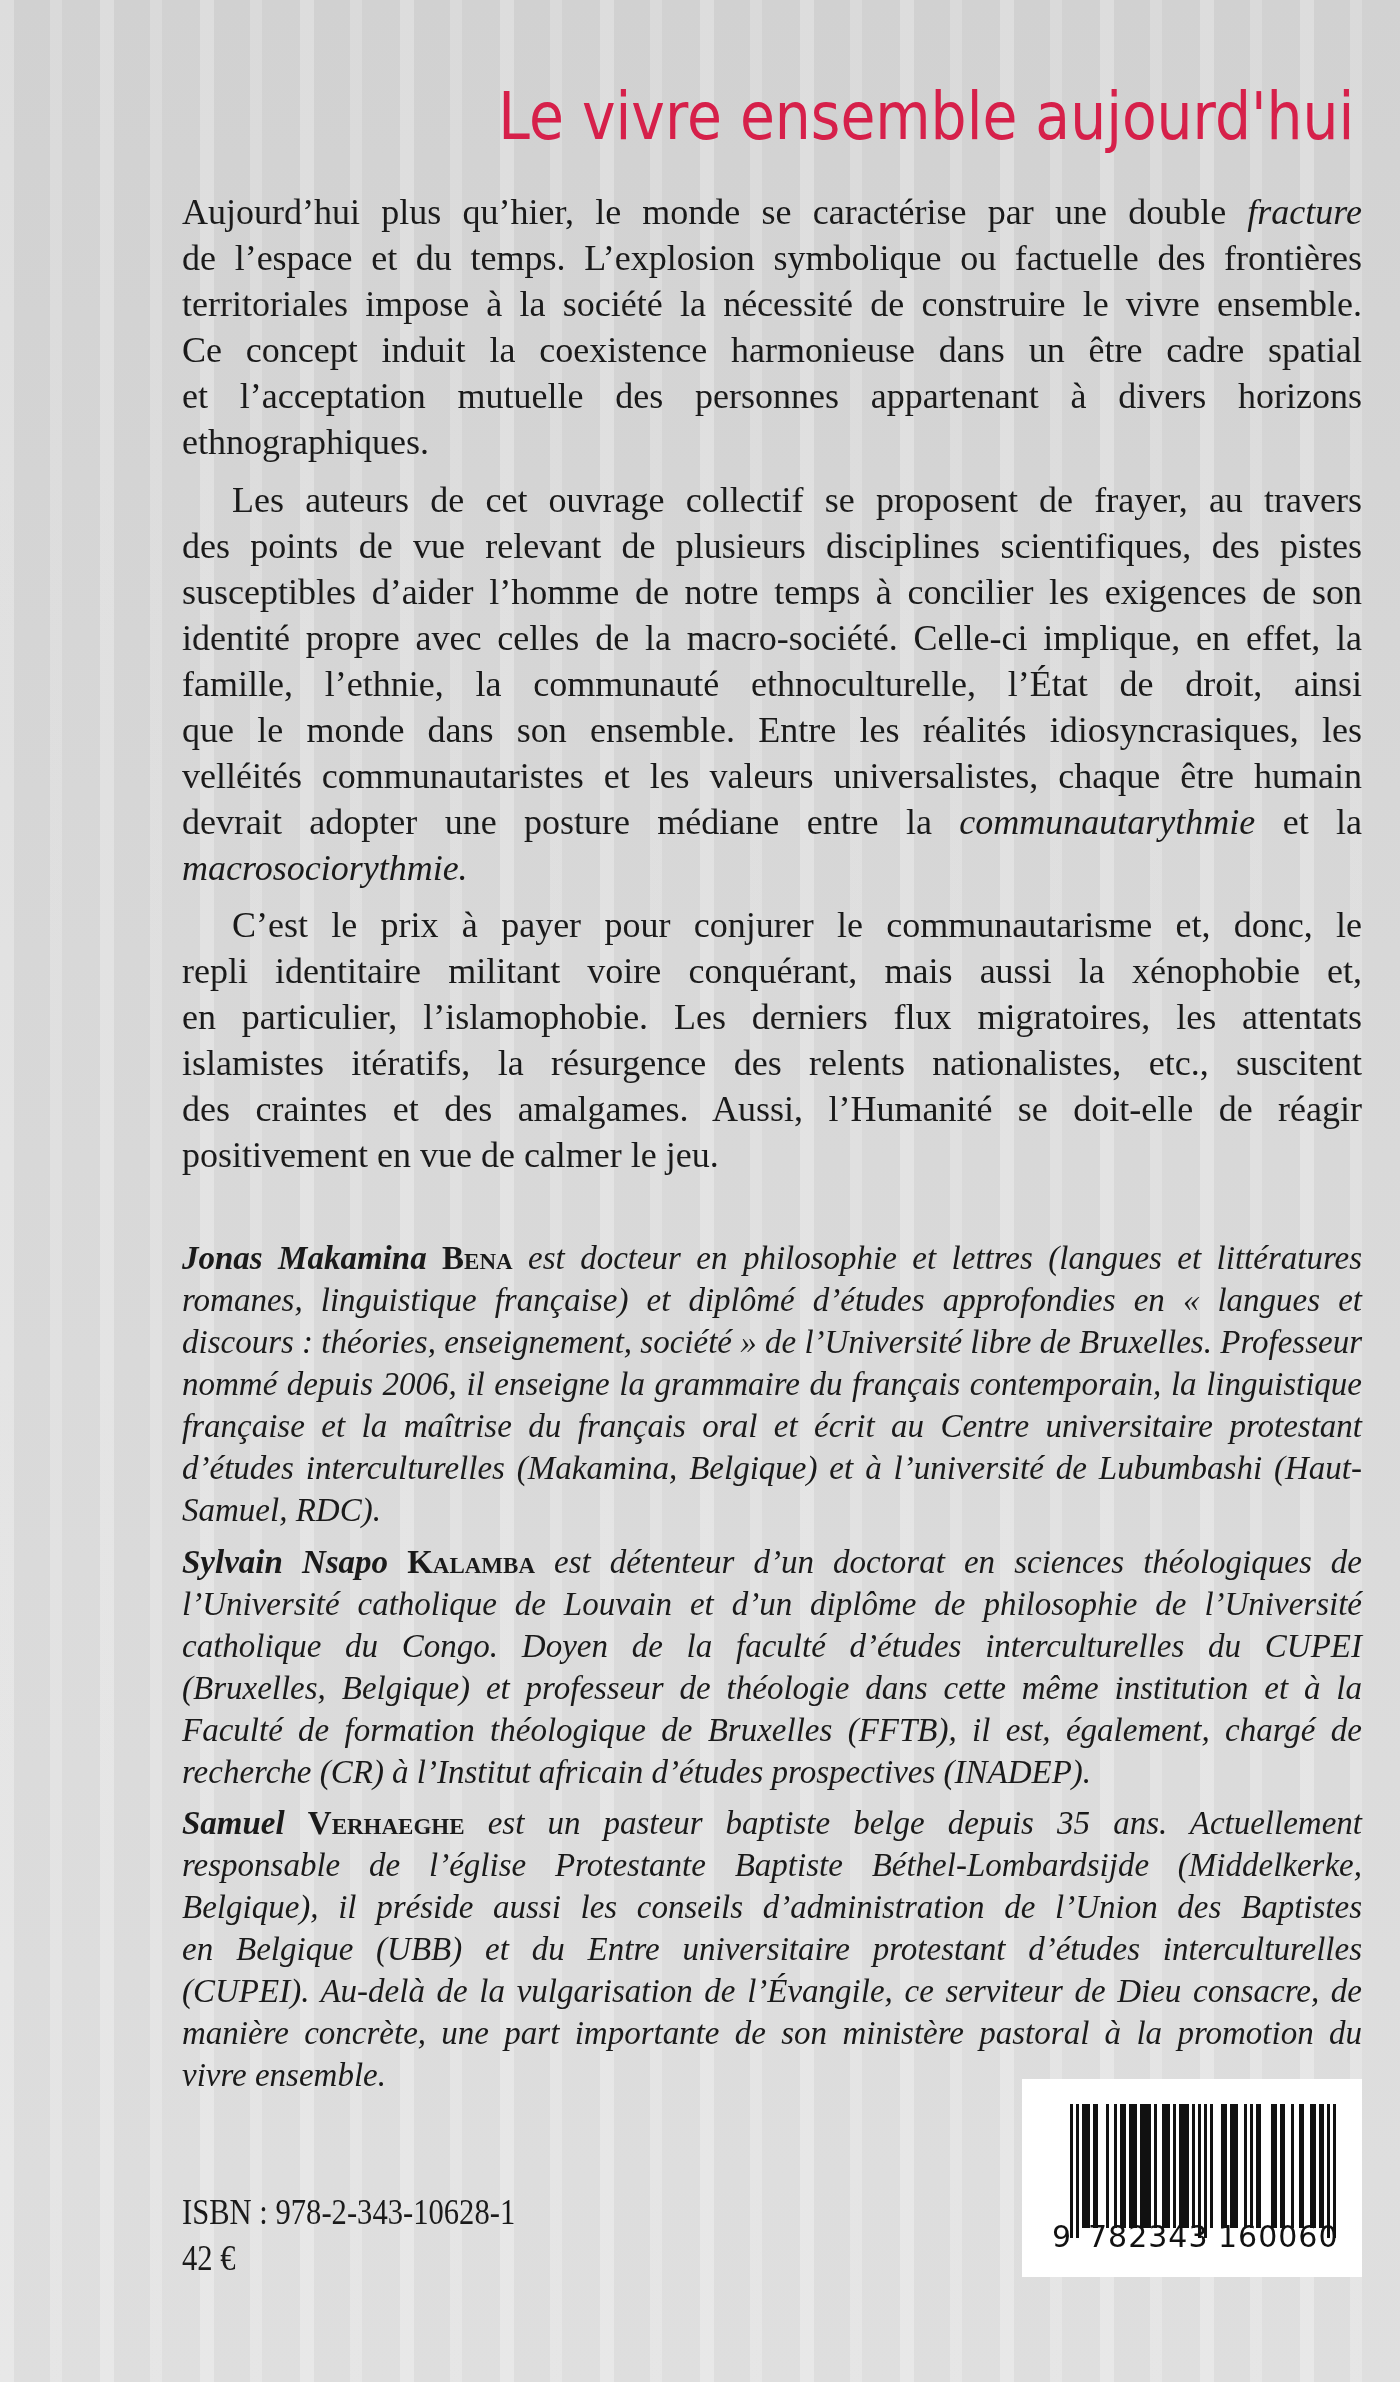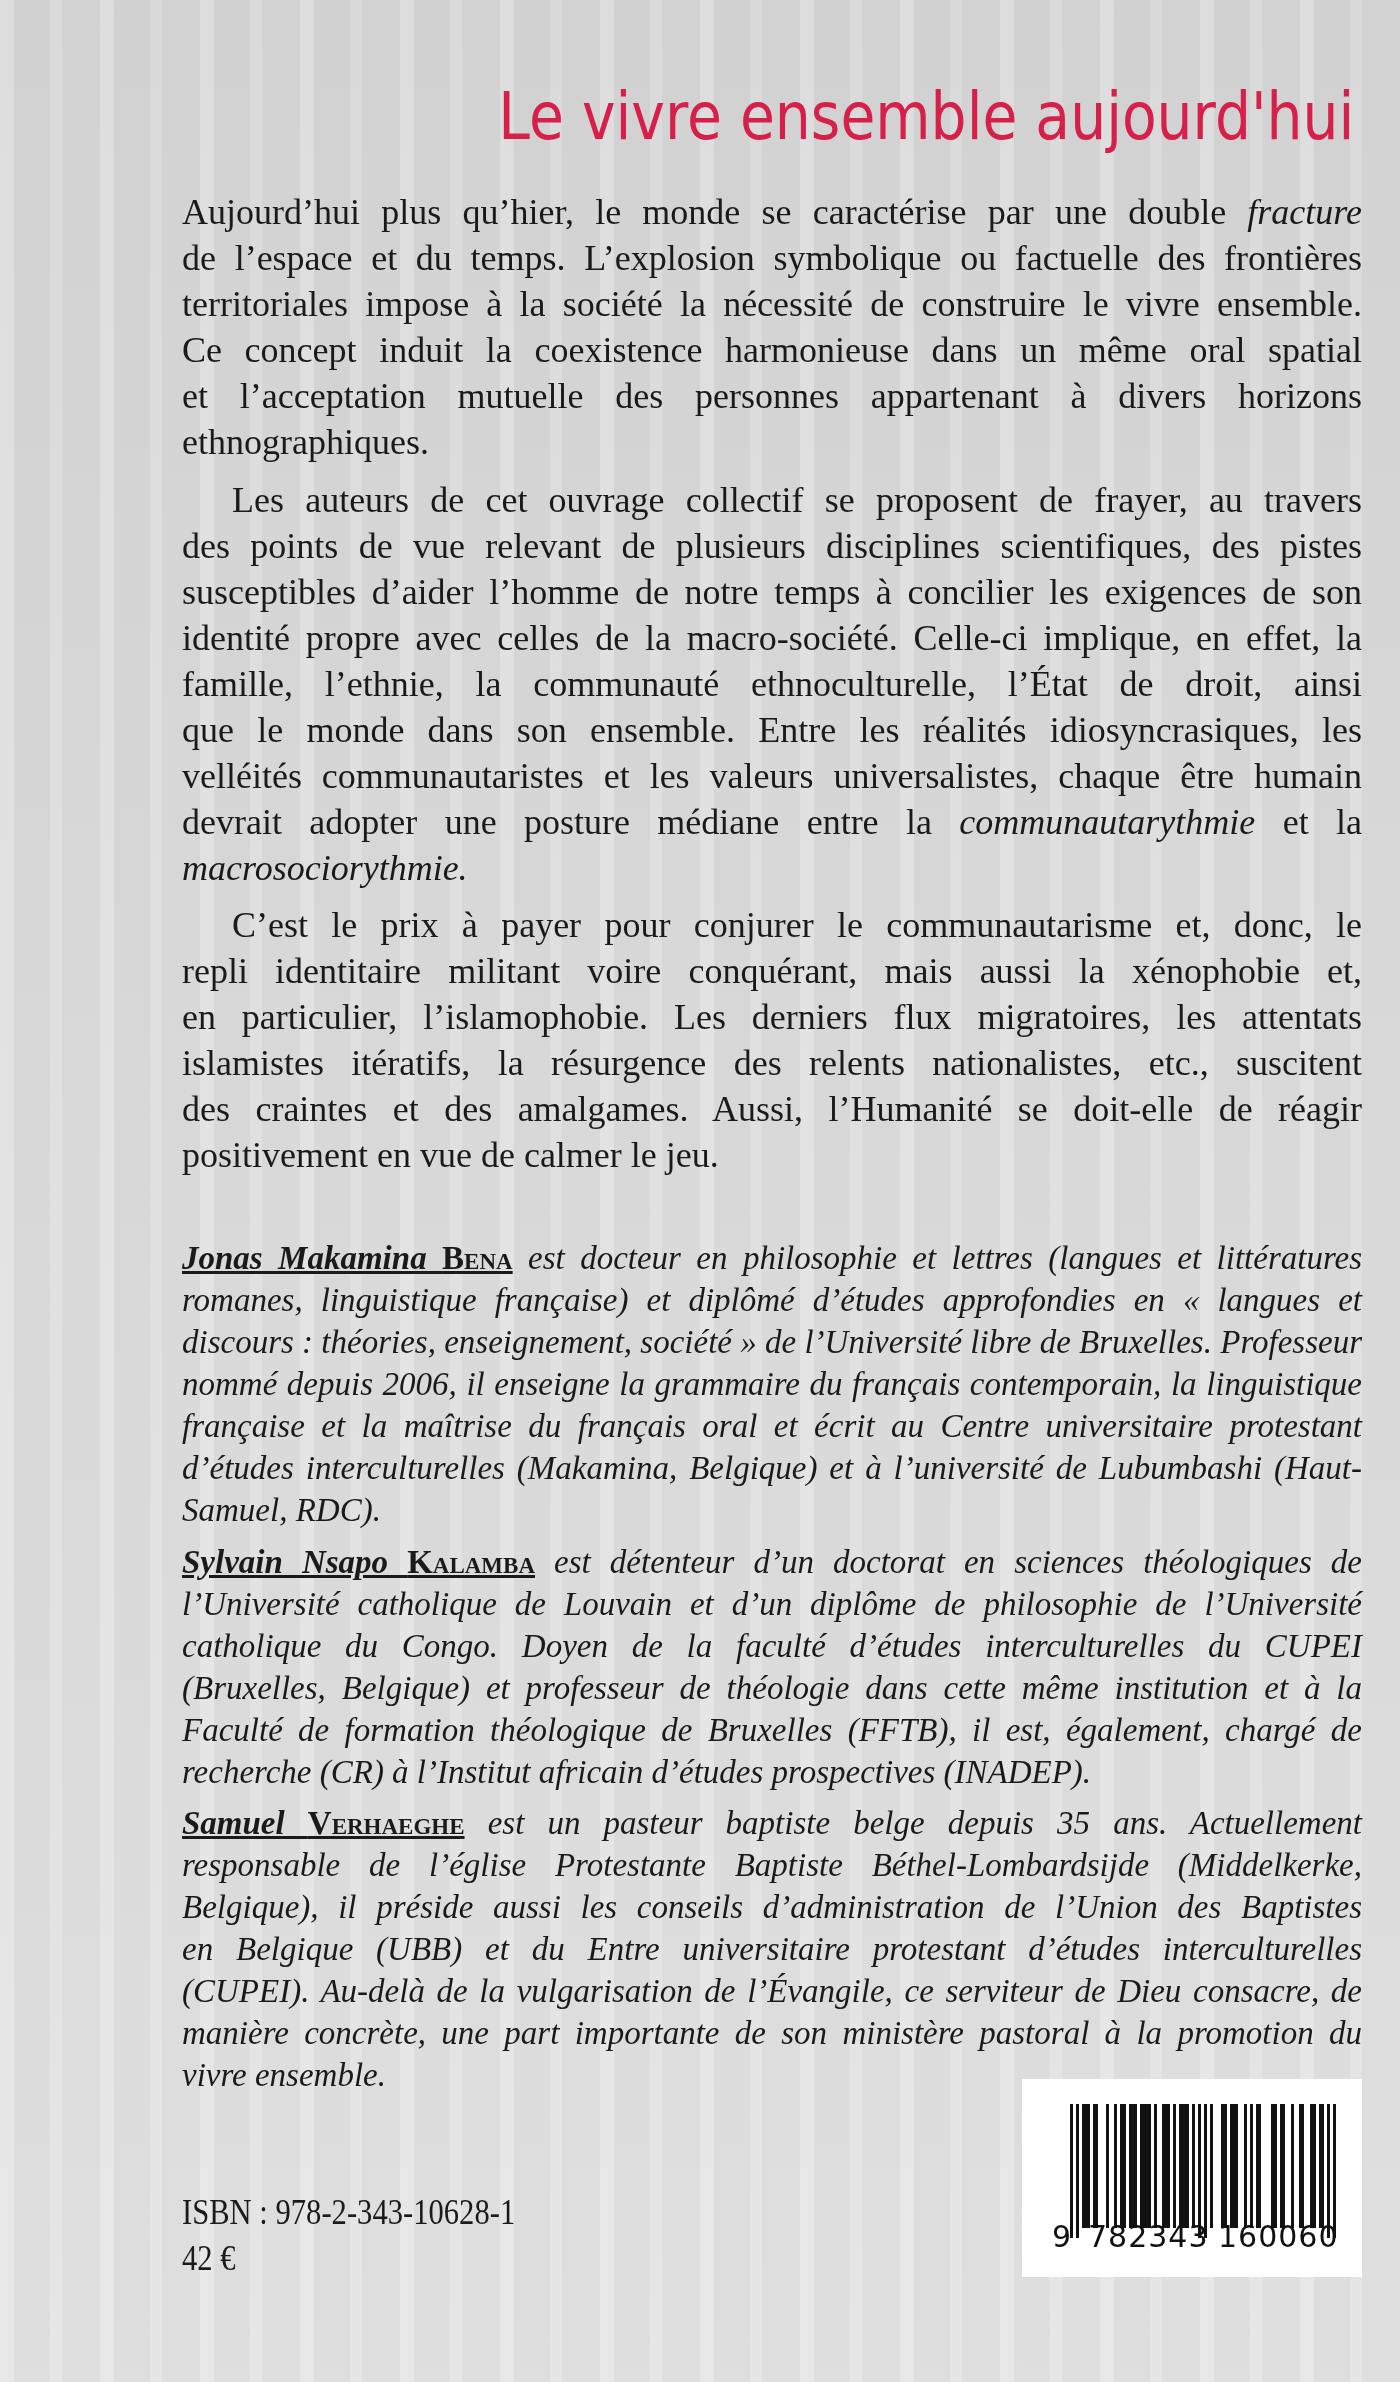--- a/index.html
+++ b/index.html
@@ -26,21 +26,21 @@
   .line {
     position: absolute; left: 182px; width: 1180px;
     white-space: nowrap; text-align: justify; text-align-last: justify;
     line-height: 1; height: 40px;
   }
   .line.last { text-align-last: left; }
   .body-line { font-size: 36px; }
   .bio-line { font-size: 33px; font-style: italic; }
   .indent { padding-left: 50px; width: 1130px; }
   em.it { font-style: italic; }
-  .bio-name { font-weight: bold; font-style: italic; text-decoration: underline; }
+  .bio-name { font-weight: bold; font-style: italic; }
   .bio-sc { font-weight: bold; font-style: normal; font-variant: small-caps; }
   .isbn, .price {
     position: absolute; left: 182px; font-size: 36px; white-space: nowrap;
     transform: scaleX(0.85); transform-origin: left center;
   }
   .barcode-box {
     position: absolute; left: 1022px; top: 2079px; width: 340px; height: 198px;
     background: #ffffff;
   }
   .bars { position: absolute; left: 48px; top: 25px; width: 266px; height: 124px; display: flex; align-items: flex-start; }
@@ -58,21 +58,21 @@
 </style>
 </head>
 <body>
 
 <div class="title">Le vivre ensemble aujourd'hui</div>
 
 <div>
   <div class="line body-line" style="top:194px"><span>Aujourd’hui plus qu’hier, le monde se caractérise par une double </span><em class="it">fracture</em></div>
   <div class="line body-line" style="top:240px"><span>de l’espace et du temps. L’explosion symbolique ou factuelle des frontières</span></div>
   <div class="line body-line" style="top:286px"><span>territoriales impose à la société la nécessité de construire le vivre ensemble.</span></div>
-  <div class="line body-line" style="top:332px"><span>Ce concept induit la coexistence harmonieuse dans un même oral spatial</span></div>
+  <div class="line body-line" style="top:332px"><span>Ce concept induit la coexistence harmonieuse dans un être cadre spatial</span></div>
   <div class="line body-line" style="top:378px"><span>et l’acceptation mutuelle des personnes appartenant à divers horizons</span></div>
   <div class="line body-line last" style="top:424px"><span>ethnographiques.</span></div>
 </div>
 
 <div>
   <div class="line body-line indent" style="top:482px"><span>Les auteurs de cet ouvrage collectif se proposent de frayer, au travers</span></div>
   <div class="line body-line" style="top:528px"><span>des points de vue relevant de plusieurs disciplines scientifiques, des pistes</span></div>
   <div class="line body-line" style="top:574px"><span>susceptibles d’aider l’homme de notre temps à concilier les exigences de son</span></div>
   <div class="line body-line" style="top:620px"><span>identité propre avec celles de la macro-société. Celle-ci implique, en effet, la</span></div>
   <div class="line body-line" style="top:666px"><span>famille, l’ethnie, la communauté ethnoculturelle, l’État de droit, ainsi</span></div>

